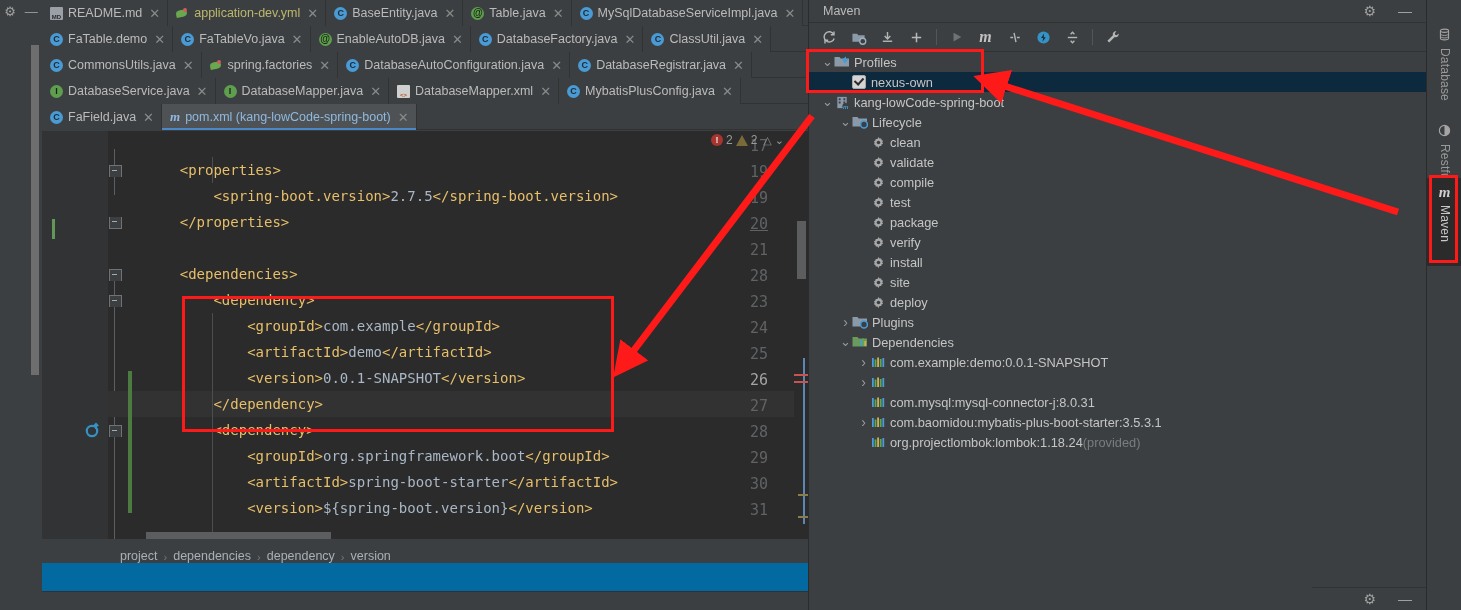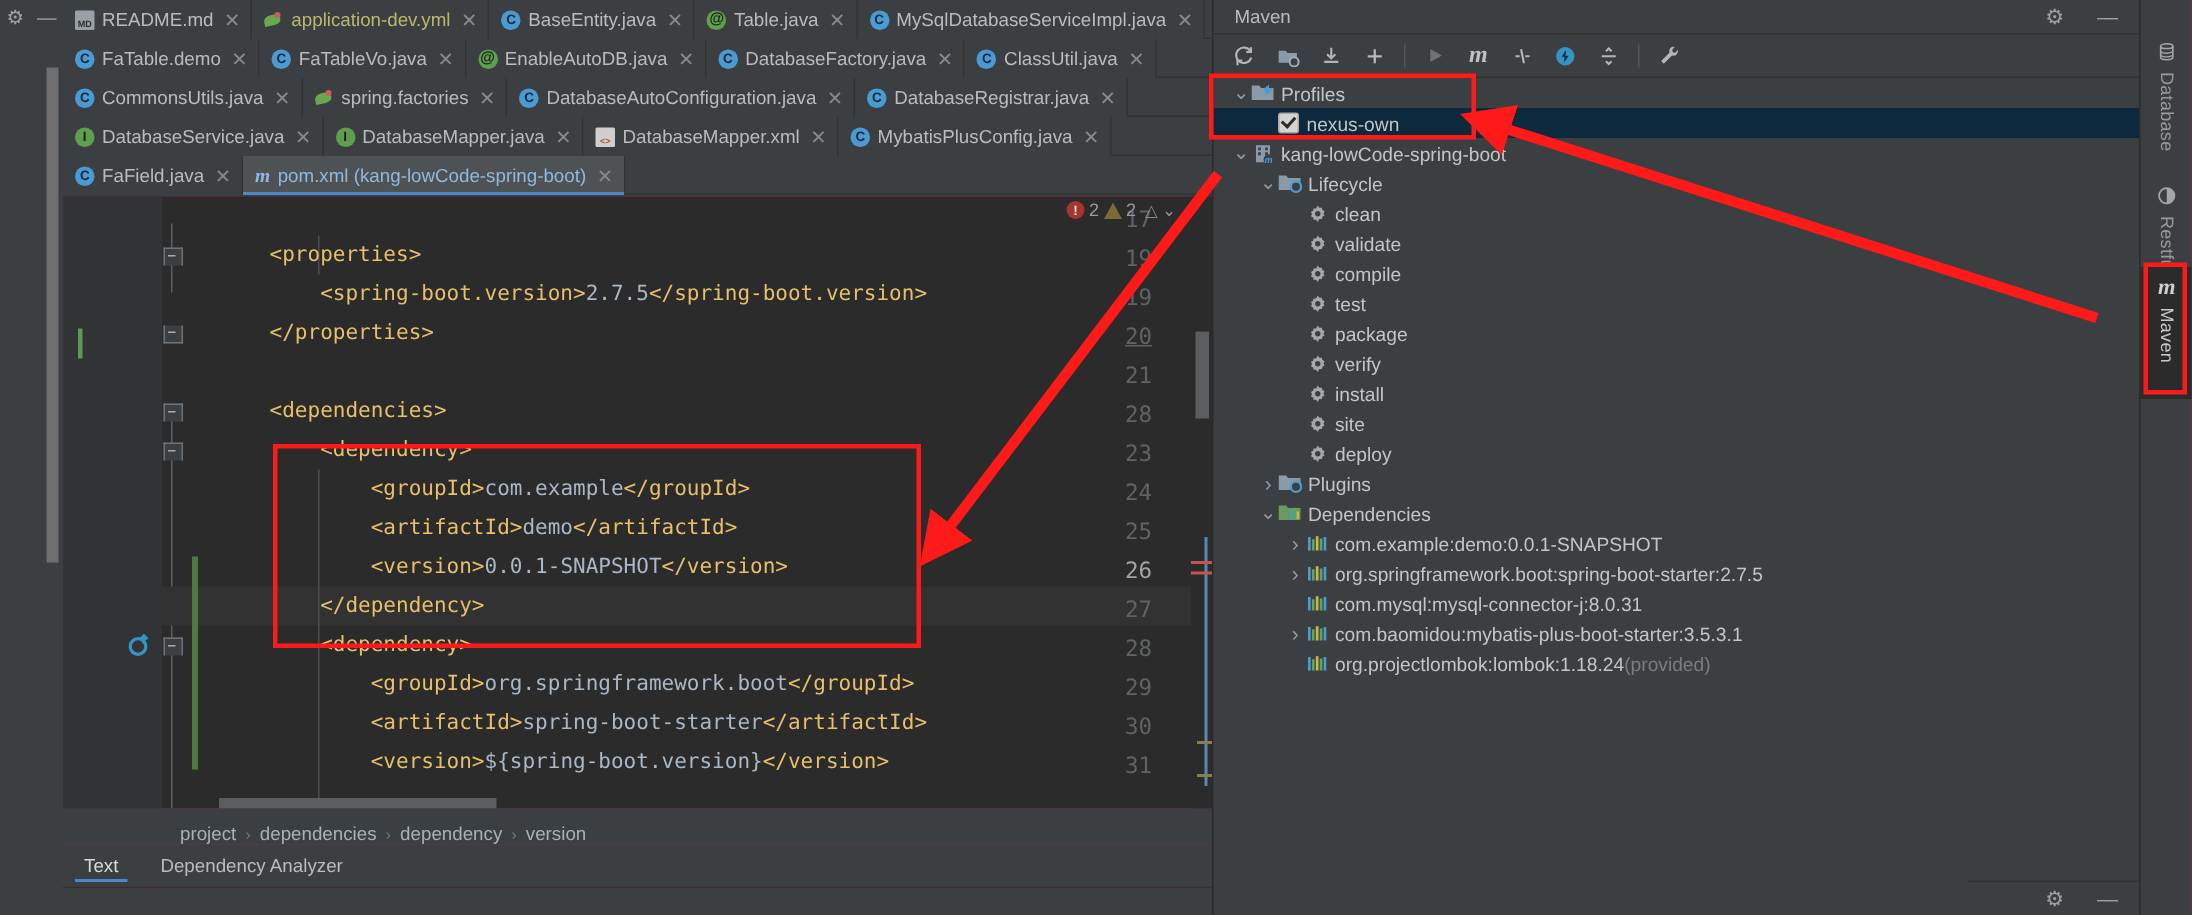--- a/index.html
+++ b/index.html
@@ -11,21 +11,21 @@
     -webkit-font-smoothing:antialiased;
   }
   .root{position:relative;width:1461px;height:610px;}
 
   
   .left-strip{position:absolute;left:0;top:0;width:42px;height:610px;background:#3c3f41;border-right:1px solid #2b2b2b;}
   .left-top{position:absolute;left:0;top:0;width:42px;height:22px;background:#3c3f41;display:flex;align-items:center;justify-content:space-around;}
   .left-scroll-track{position:absolute;left:31px;top:45px;width:8px;height:330px;background:#6e6e6e;border-radius:0;}
 
   
-  .editor-area{position:absolute;left:42px;top:0;width:766px;height:610px;background:#be185d;}
+  .editor-area{position:absolute;left:42px;top:0;width:766px;height:610px;background:#0369a1;}
 
   
   .tabrows{position:absolute;left:0;top:0;width:766px;height:131px;background:#3c3f41;}
   .tabrow{display:flex;height:26px;align-items:stretch;}
   .tab{display:flex;align-items:center;padding:0 7px 0 8px;gap:5px;
        border-right:1px solid #323232;background:#3c3f41;color:#bbbbbb;
        font-size:12.5px;white-space:nowrap;position:relative;}
   .tab .close{color:#8a8a8a;font-size:13px;margin-left:2px;line-height:1;}
   .tab.active{background:#4e5254;}
   .tab.active .underline{position:absolute;left:0;right:0;bottom:0;height:2.5px;background:#4a88c7;}
@@ -312,24 +312,20 @@
 
     <div class="breadcrumb" id="breadcrumb">
         <span>project</span>
         <span class="bc-sep">›</span>
         <span>dependencies</span>
         <span class="bc-sep">›</span>
         <span>dependency</span>
         <span class="bc-sep">›</span>
         <span>version</span>
       </div>
-    <div class="bottom-tabs" id="bottomtabs">
-        <div class="btab active">Text</div>
-        <div class="btab">Dependency Analyzer</div>
-      </div>
     <div class="bottom-fill"></div>
   </div>
 
   <div class="maven-panel">
     <div class="mv-title">Maven</div>
     <div class="mv-toolbar">
       <div class="tb-btn">
         <svg width="15" height="15" viewBox="0 0 16 16">
             <path d="M12.5 4.5A5.5 5.5 0 1 0 13 9" fill="none" stroke="#b5b5b5" stroke-width="1.5"></path>
             <path d="M12.8 1.6v3.4H9.4" fill="none" stroke="#b5b5b5" stroke-width="1.5"></path>
@@ -557,21 +553,20 @@
           <span class="twisty" style="font-size: 14px;">›</span>
           <span class="tico">
             <svg width="15" height="13" viewBox="0 0 15 13">
               <rect x="1" y="2" width="1.8" height="9" fill="#4a9ad4"></rect>
               <rect x="3.6" y="3.5" width="1.8" height="7.5" fill="#5aa85a"></rect>
               <rect x="6.2" y="1.5" width="1.8" height="9.5" fill="#d4b24a"></rect>
               <rect x="8.8" y="3" width="1.8" height="8" fill="#5aa85a"></rect>
               <rect x="11.4" y="2" width="1.8" height="9" fill="#4a9ad4"></rect>
             </svg>
           </span>
-          <span>org.springframework.boot:spring-boot-starter:2.7.5</span>
         </div>
         <div class="tnode" style="top: 340px; padding-left: 48px; width: 618px;">
           <span class="twisty"></span>
           <span class="tico">
             <svg width="15" height="13" viewBox="0 0 15 13">
               <rect x="1" y="2" width="1.8" height="9" fill="#4a9ad4"></rect>
               <rect x="3.6" y="3.5" width="1.8" height="7.5" fill="#5aa85a"></rect>
               <rect x="6.2" y="1.5" width="1.8" height="9.5" fill="#d4b24a"></rect>
               <rect x="8.8" y="3" width="1.8" height="8" fill="#5aa85a"></rect>
               <rect x="11.4" y="2" width="1.8" height="9" fill="#4a9ad4"></rect>

